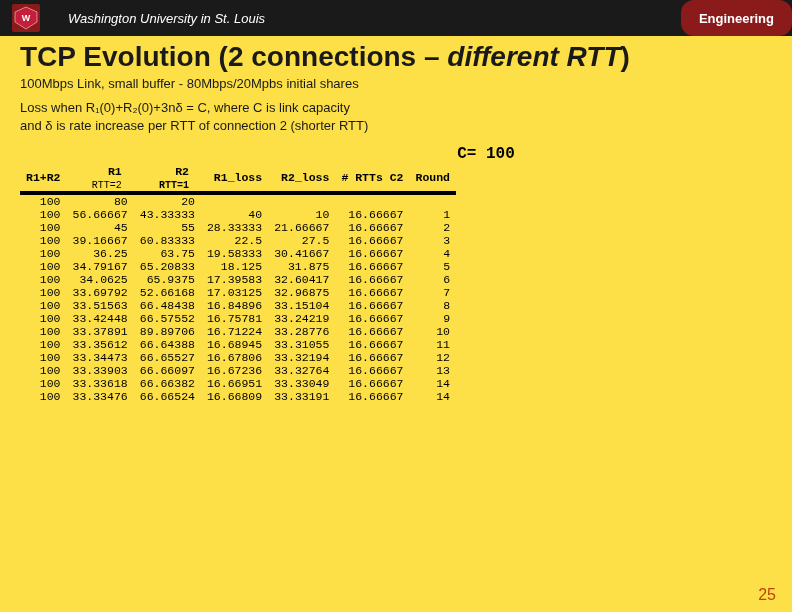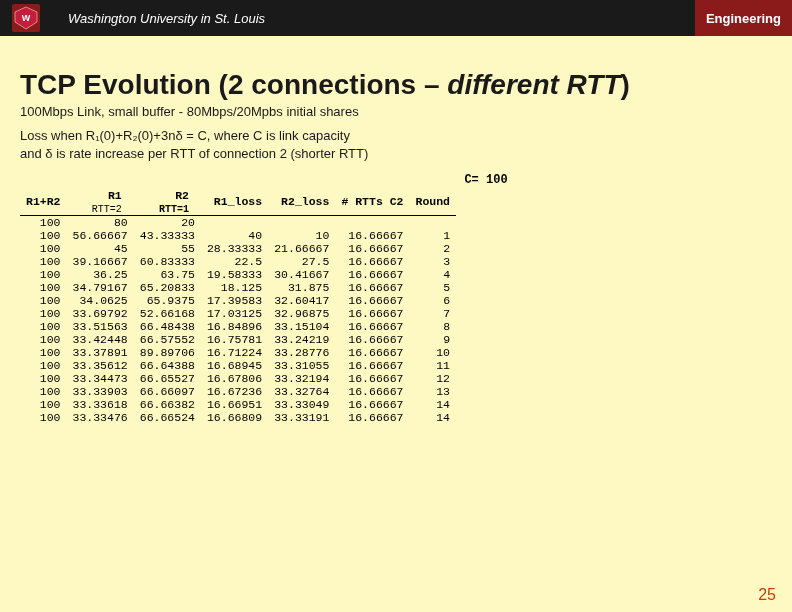--- a/index.html
+++ b/index.html
@@ -39,33 +39,34 @@
       margin-left: 20px;
     }
     #engineering-tab {
       position: absolute;
       right: 0;
       top: 0;
       background: #8b1a1a;
       color: #ffffff;
       font-size: 13px;
       font-weight: bold;
-      padding: 6px 11px;
+      padding: 6px 18px;
       height: 36px;
       display: flex;
       align-items: center;
+      border-radius: 13px;
     }
 
     
     #main {
       position: absolute;
       top: 36px;
       left: 0; right: 0; bottom: 0;
-      background: #fef9c3;
-      padding: 32px 20px 8px 20px;
+      background: #fde047;
+      padding: 4px 20px 8px 20px;
     }
 
     #page-title {
       font-size: 28px;
       font-weight: bold;
       color: #1a1a1a;
       line-height: 1.2;
       margin-bottom: 2px;
     }
     #page-title span.different {
@@ -87,36 +88,36 @@
 
     #table-area {
       margin-top: 8px;
       font-family: 'Courier New', monospace;
       font-size: 11.5px;
     }
 
     #c-label {
       text-align: center;
       margin-left: 180px;
-      font-size: 12px;
+      font-size: 16px;
       font-weight: bold;
       margin-bottom: 2px;
     }
 
     table {
       border-collapse: collapse;
       font-family: 'Courier New', monospace;
       font-size: 11.5px;
       width: auto;
     }
     th {
       text-align: right;
       padding: 0 6px;
       font-weight: bold;
-      border-bottom: 1px solid #000000;
+      border-bottom: 4px solid #000000;
       white-space: nowrap;
     }
     th:first-child {
       text-align: left;
     }
     td {
       text-align: right;
       padding: 0 6px;
       white-space: nowrap;
     }

